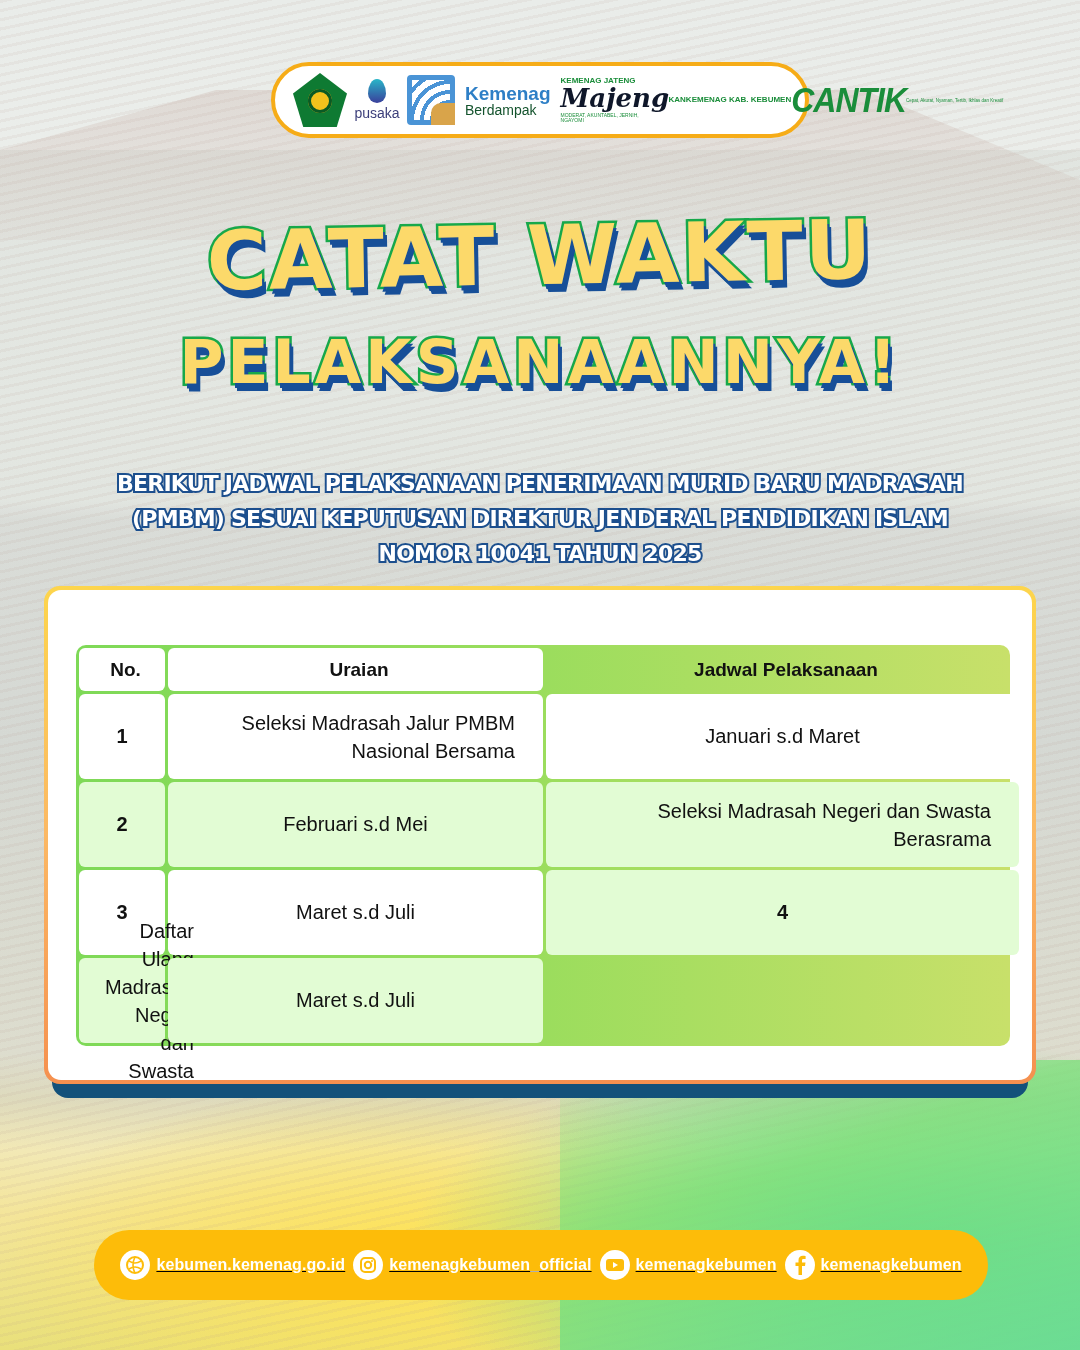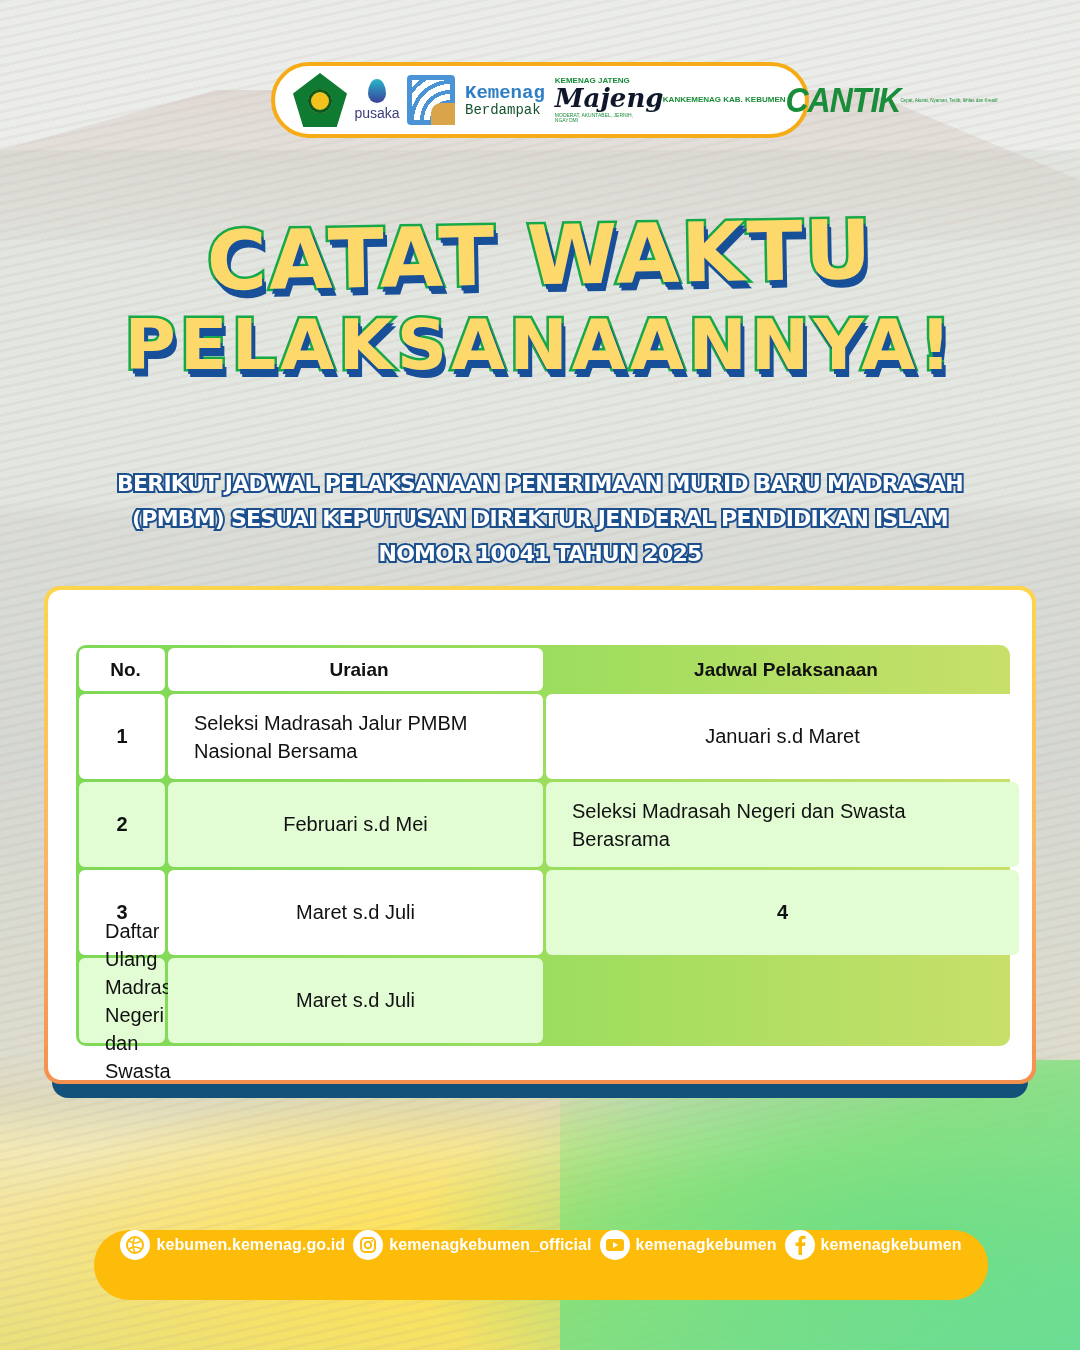--- a/index.html
+++ b/index.html
@@ -52,21 +52,21 @@
   }
   .pusaka-text { font-size: 14px; color: #3b3e7a; margin-top: 2px; }
   .berdampak-mark {
     width: 48px; height: 50px; border: 5px solid #4a94d6; border-radius: 4px; position: relative;
     background: repeating-radial-gradient(circle at 100% 100%, #fff 0 6px, #4a94d6 6px 10px);
   }
   .berdampak-mark::after {
     content:""; position:absolute; right:-5px; bottom:-5px; width:24px; height:22px;
     background:#d9a44a; border-radius: 10px 0 0 0;
   }
-  .berdampak-text { display: flex; flex-direction: column; line-height: 1; font-family: Liberation Mono, monospace; }
+  .berdampak-text { display: flex; flex-direction: column; line-height: 1; }
   .berdampak-text .l1 { color: #2e7fc6; font-size: 19px; font-weight: bold; }
   .berdampak-text .l2 { color: #14532d; font-size: 14px; }
   .majeng { display: flex; flex-direction: column; align-items: flex-start; width: 98px; line-height: 1; }
   .majeng .top { font-size: 8px; font-weight: bold; color: #1a8d3a; }
   .majeng .mid { font-family: "DejaVu Serif", serif; font-style: italic; font-size: 26px; color: #0f172a; font-weight: bold; }
   .majeng .bot { font-size: 5px; color: #1a8d3a; margin-top: 2px; }
   .cantik { display: flex; flex-direction: row; align-items: center; width: 102px; line-height: 1; }
   .cantik .top { font-size: 8px; font-weight: bold; color: #1a8d3a; white-space: nowrap; }
   .cantik .mid { font-size: 32px; font-weight: bold; font-style: italic; color: #1a8d3a; letter-spacing: -1px; transform: scaleY(1.1); }
   .cantik .bot { font-size: 4.5px; color: #1a8d3a; margin-top: 2px; white-space: nowrap; }
@@ -75,21 +75,21 @@
   .headline {
     position: absolute; left: 0; width: 1080px; text-align: center;
     font-family: "DejaVu Sans", sans-serif; font-weight: bold;
     color: #fcd96a;
     -webkit-text-stroke: 5px #17a84a;
     paint-order: stroke fill;
     letter-spacing: 2px;
     text-shadow: 4px 8px 0 #174f98, 2px 5px 0 #174f98;
   }
   .headline.l1 { top: 208px; font-size: 82px; transform: rotate(-1deg); }
-  .headline.l2 { top: 304px; font-size: 70px; letter-spacing: 4px; }
+  .headline.l2 { top: 327px; font-size: 60px; letter-spacing: 4px; }
 
   .subtitle {
     position: absolute; left: 60px; width: 960px; top: 466px; text-align: center;
     font-family: "DejaVu Sans", sans-serif; font-weight: bold; font-size: 22px; line-height: 1.6;
     color: #fff; -webkit-text-stroke: 4px #1c4f8e; paint-order: stroke fill;
     letter-spacing: -0.8px;
   }
 
   
   .card-shadow {
@@ -111,28 +111,28 @@
     background: linear-gradient(90deg, #7ed957 0%, #9bdd5d 50%, #c8e06a 100%);
   }
   .cell {
     background: #fff; border-radius: 6px;
     display: flex; align-items: center; justify-content: center;
     font-size: 20px; color: #111; text-align: center;
   }
   .cell.hd { font-weight: bold; font-size: 19px; padding-left: 7px; }
   .cell.hd-accent { background: transparent; }
   .cell.no { font-weight: bold; }
-  .cell.desc { justify-content: flex-start; text-align: left; padding-left: 26px; padding-right: 37px; line-height: 1.4; }
+  .cell.desc { justify-content: flex-start; text-align: right; padding-left: 26px; padding-right: 28px; line-height: 1.4; }
   .cell.alt { background: #e2fcd4; }
 
   
   .footer {
     position: absolute; left: 94px; top: 1230px; width: 894px; height: 70px;
     background: #fdbc09; border-radius: 35px;
-    display: flex; align-items: flex-start; justify-content: center; gap: 8px;
+    display: flex; align-items: center; justify-content: center; gap: 8px; text-decoration: underline;
   }
   .social { display: flex; align-items: center; gap: 6px; }
   .social-icon {
     width: 30px; height: 30px; border-radius: 50%; background: #fff;
     display: flex; align-items: center; justify-content: center;
     color: #fdbc09; font-size: 16px; font-weight: bold;
   }
   .social-text { color: #fff; font-size: 16px; font-weight: bold; letter-spacing: 0.1px; }
 </style>
 </head>

